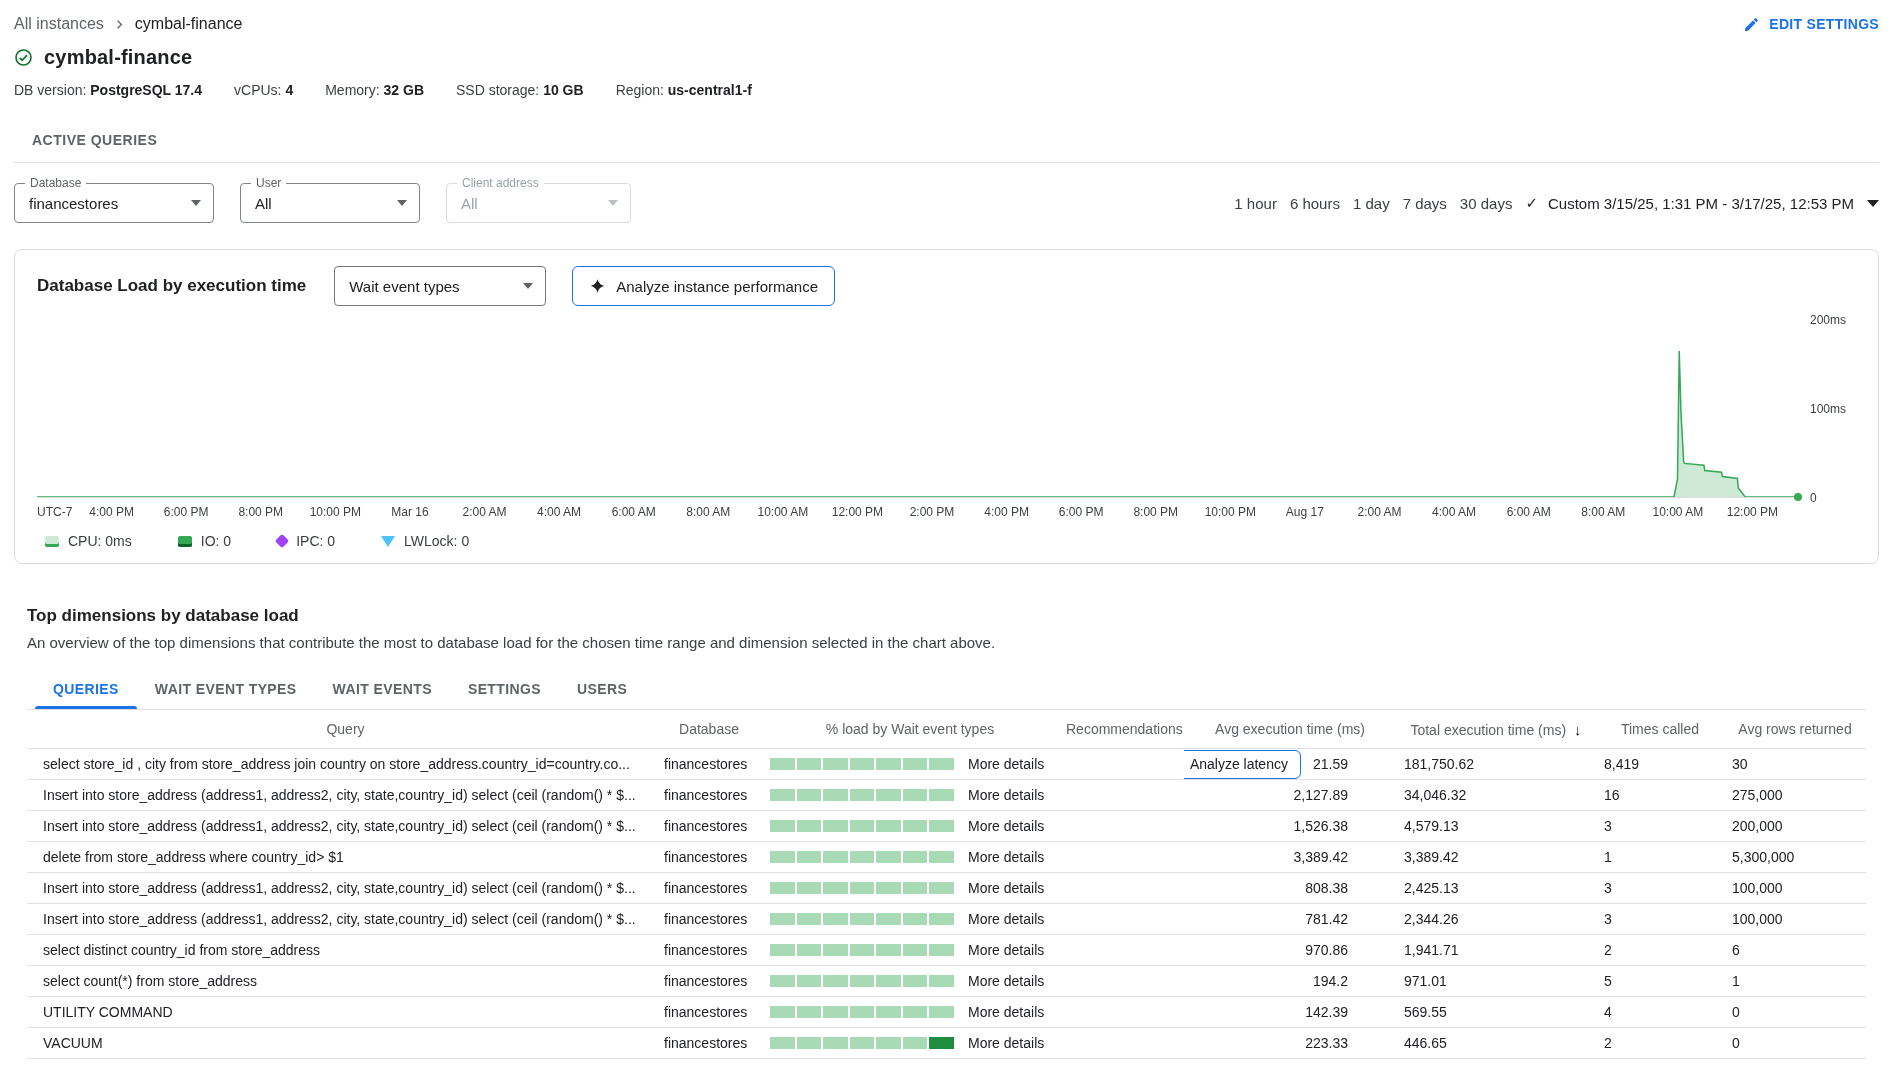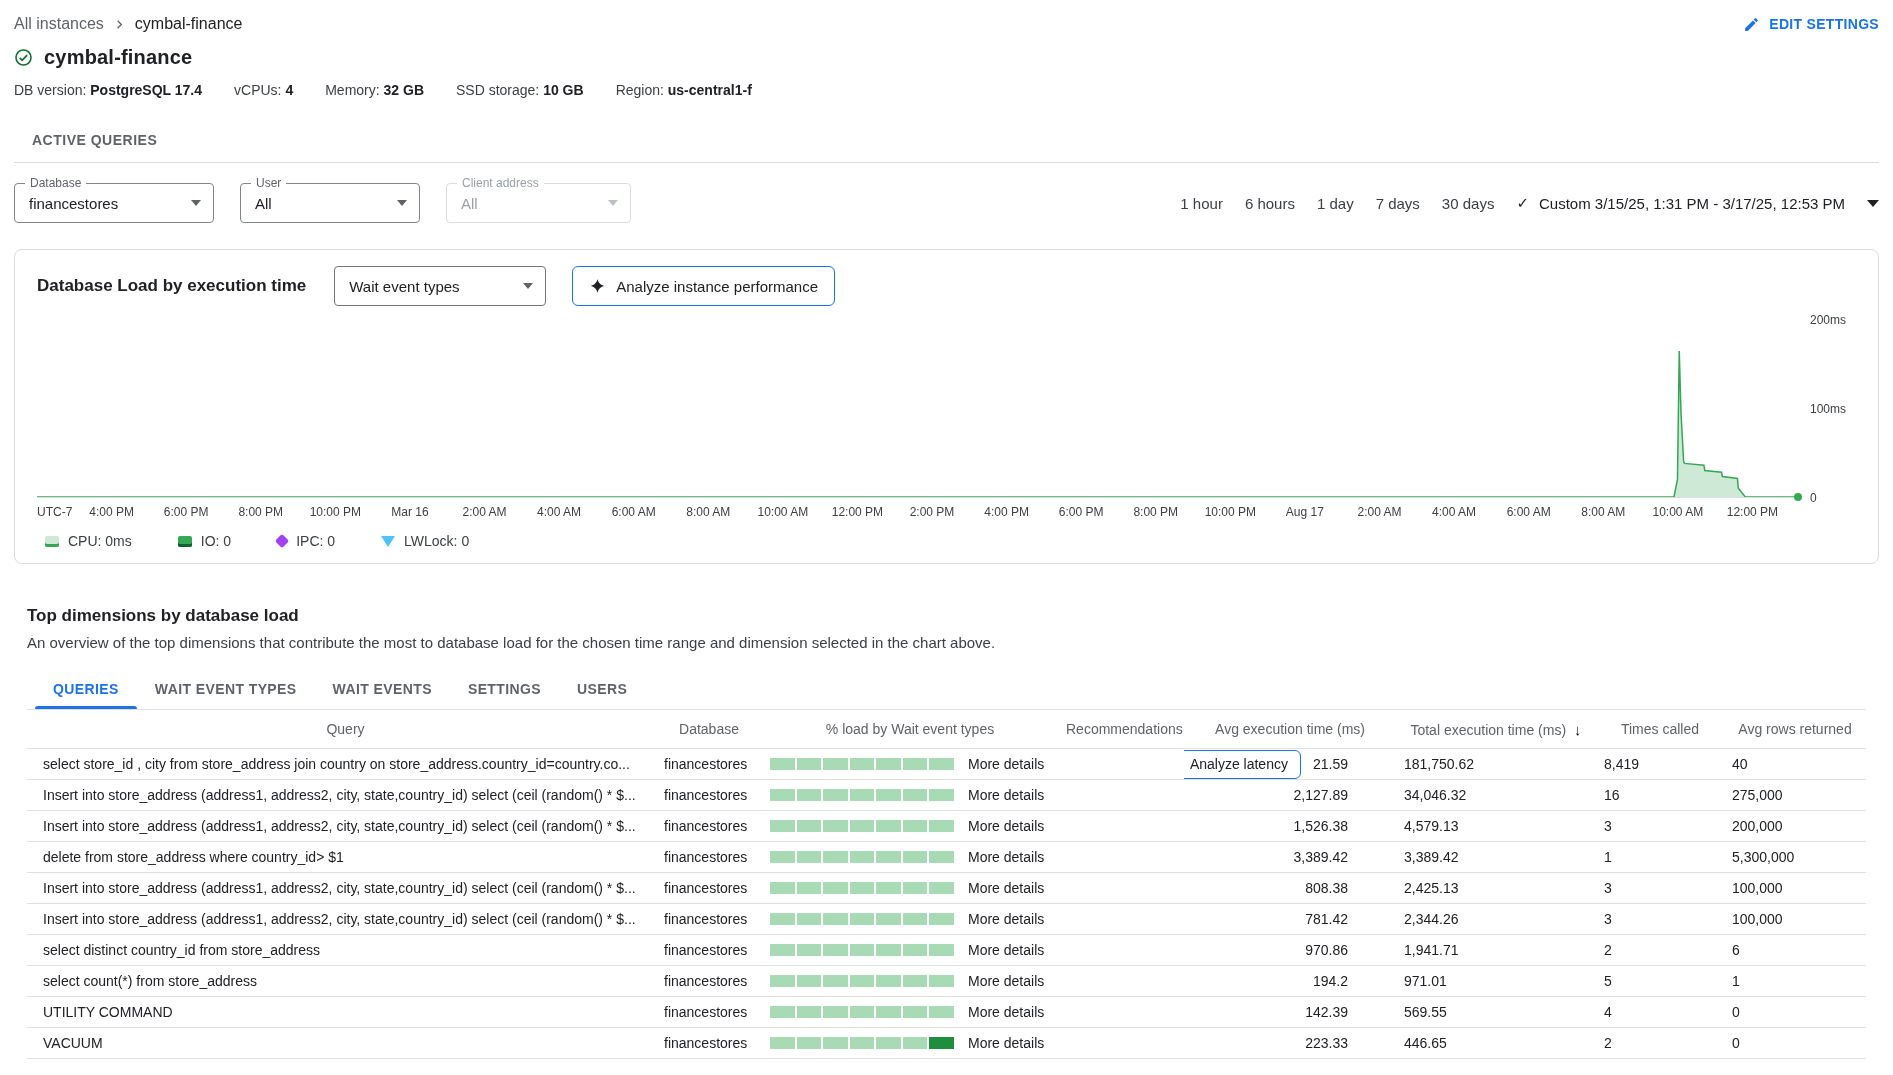--- a/index.html
+++ b/index.html
@@ -37,21 +37,21 @@
   .filters-row{display:flex;align-items:center;gap:26px;margin-top:20px}
   .mat-select{position:relative;display:flex;align-items:center;gap:10px;height:40px;border:1px solid #80868b;border-radius:4px;background:#fff;padding:0 12px 0 14px;font-size:15px;cursor:pointer}
   .mat-select label{position:absolute;top:-8px;left:10px;background:#fff;padding:0 5px;font-size:12px;color:#5f6368;cursor:default;white-space:nowrap}
   .sel-val{flex:1;white-space:nowrap}
   .dd-arrow{width:0;height:0;border-left:5px solid transparent;border-right:5px solid transparent;border-top:6px solid #5f6368;flex:none}
   .dd-arrow.dark{border-left-width:6px;border-right-width:6px;border-top-width:7px;border-top-color:#202124;cursor:pointer}
   .mat-select.disabled{border-color:#dadce0;color:#9aa0a6;pointer-events:none}
   .mat-select.disabled label{color:#9aa0a6}
   .mat-select.disabled .dd-arrow{border-top-color:#bdc1c6}
   .w-db{width:200px}.w-user{width:180px}.w-client{width:185px}
-  .time-bar{margin-left:auto;display:flex;align-items:center;gap:22px;font-size:15px;color:#3c4043}
+  .time-bar{margin-left:auto;display:flex;align-items:center;gap:13px;font-size:15px;color:#3c4043}
   .tr-opt{white-space:nowrap}
   .tr-custom{display:flex;align-items:center;gap:10px;color:#202124;white-space:nowrap}
   .chk{font-size:15px}
 
   
   .card{margin-top:26px;border:1px solid #dadce0;border-radius:8px;padding:16px 22px 8px}
   .card-head{display:flex;align-items:center;gap:26px}
   .card-head h2{font-size:17px;font-weight:700;margin-right:2px}
   .mat-select.plain{width:212px;border-color:#747775}
   .analyze-btn{display:flex;align-items:center;gap:10px;height:40px;padding:0 16px;border:1px solid #1a73e8;border-radius:6px;background:#fff;font-size:15px;color:#202124}
@@ -301,21 +301,21 @@
             <td>
               <span class="avg-wrap">
                 <button class="analyze-latency">
                   <span>Analyze latency</span>
                 </button>
                 <span class="num">21.59</span>
               </span>
             </td>
             <td class="num-cell">181,750.62</td>
             <td class="num-cell">8,419</td>
-            <td class="num-cell">40</td>
+            <td class="num-cell">30</td>
           </tr>
           <tr>
             <td class="query-cell">Insert into store_address (address1, address2, city, state,country_id) select (ceil (random() * $...</td>
             <td class="db-cell">financestores</td>
             <td>
               <span class="load-cell">
                 <span class="load-bar">
                   <i style="background: rgb(168, 218, 181);"></i>
                   <i style="background: rgb(168, 218, 181);"></i>
                   <i style="background: rgb(168, 218, 181);"></i>

